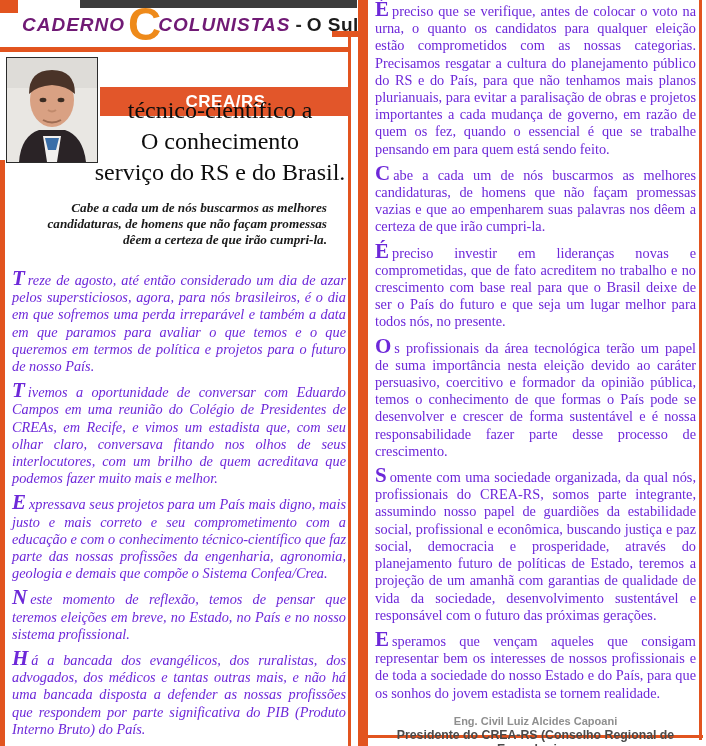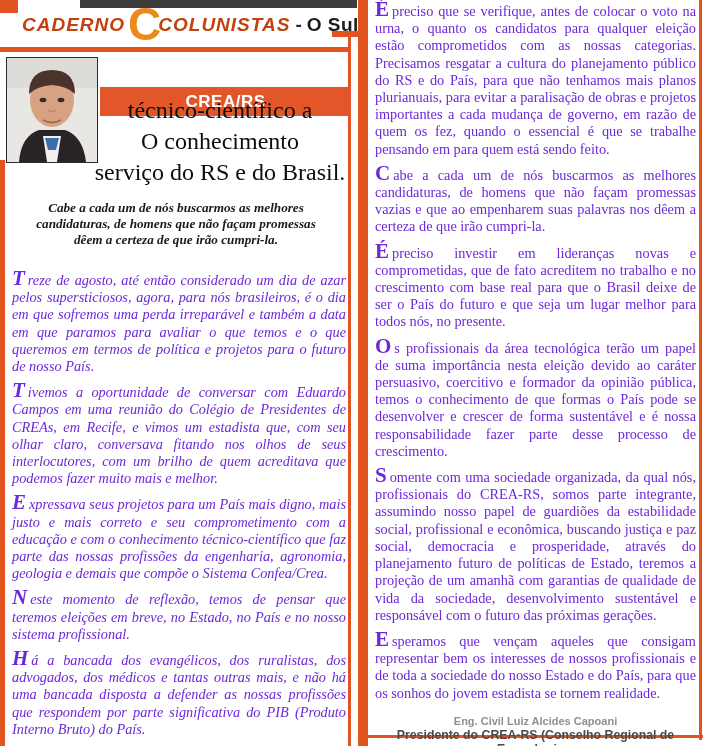--- a/index.html
+++ b/index.html
@@ -18,35 +18,35 @@
   .divider-stub    { left:332px; top:31px; width:26px; height:6px; }
   .thick-bar       { left:358px; top:0; width:10px; height:746px; }
   .right-border    { left:699px; top:0; width:3px; height:740px; }
   .bottom-border   { left:368px; top:735px; width:335px; height:3px; }
 
   .dark-bar { position:absolute; left:80px; top:0; width:277px; height:8px; background:#3C3C3C; }
 
   
   .masthead { position:absolute; left:22px; top:14px; height:40px; display:flex; align-items:baseline;
               font-family:"Liberation Sans", sans-serif; white-space:nowrap; }
-  .mh-word { font-style:italic; font-weight:bold; font-size:19px; letter-spacing:1px; color:#c2410c; }
+  .mh-word { font-style:italic; font-weight:bold; font-size:19px; letter-spacing:1px; color:#701a75; }
   .mh-logo-c { font-size:46px; font-weight:bold; color:#EE8A1A; line-height:0;
                position:relative; top:9px; margin:0 -3px 0 3px; font-style:normal; }
   .mh-dash { font-weight:bold; font-size:19px; color:#2a2a2a; margin:0 5px; }
   .mh-osul { font-weight:bold; font-size:19px; color:#1c1c1c; letter-spacing:0.5px; }
 
   
   .photo { position:absolute; left:7px; top:58px; width:90px; height:104px; outline:1px solid #2b2b2b; }
   .banner { position:absolute; left:100px; top:58px; width:251px; height:29px; background:#E2562A;
             color:#ffffff; font-family:"Liberation Sans", sans-serif; font-weight:bold;
             font-size:17px; line-height:29px; text-align:center; letter-spacing:0.5px;margin-top:29px; }
   .title { position:absolute; left:88px; top:95px; width:264px; text-align:center;
            font-size:24px; line-height:31px; color:#0d0d0d; }
   .title div { white-space:nowrap; }
-  .lead-quote { position:absolute; left:25px; top:200px; width:302px; text-align:center;
+  .lead-quote { position:absolute; left:25px; top:200px; width:302px; text-align:right;
                 font-style:italic; font-weight:bold; font-size:13.2px; line-height:16px; color:#1a1a1a; }
   .lead-quote div { white-space:nowrap; }
 
   .col-text { position:absolute; }
   .col-left  { left:12px;  top:271px; width:334px;font-style:italic; }
   .col-right { left:375px; top:2px;   width:321px; }
   .col-text p { margin:0 0 8px 0; text-align:justify; font-size:14.3px; line-height:17.2px; color:#6d28d9; }
   .dcap { font-size:21px; font-weight:bold; line-height:14px; margin-right:3px; }
 
   

